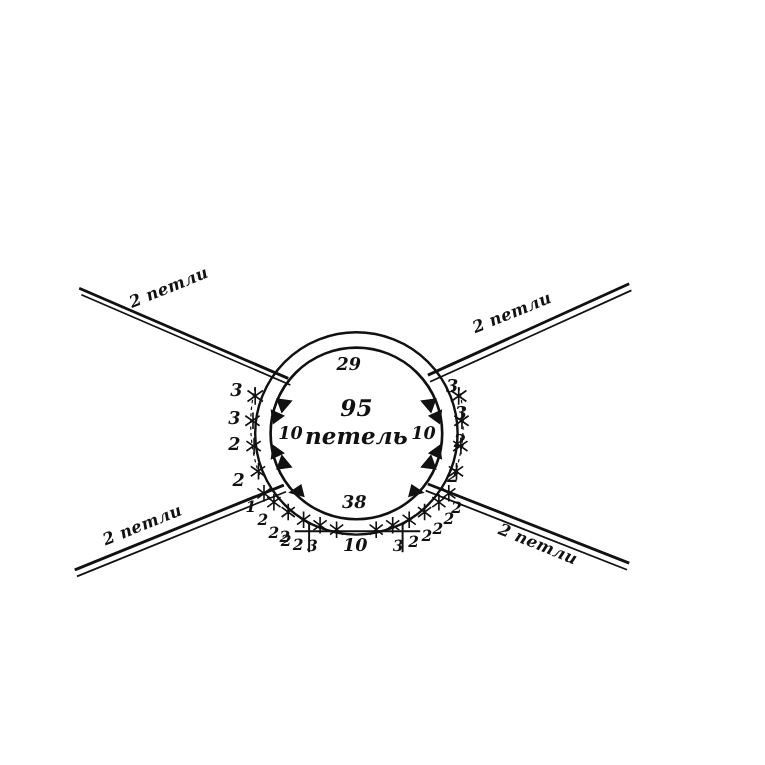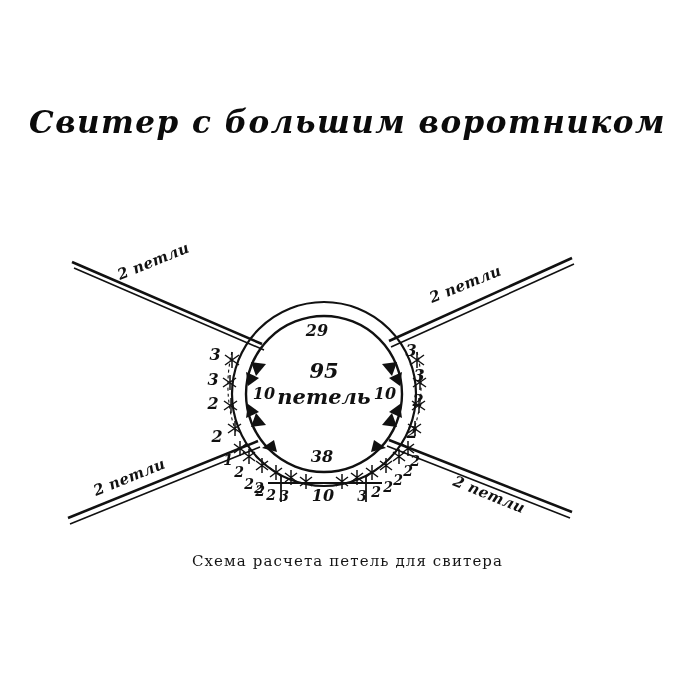--- a/index.html
+++ b/index.html
@@ -61,21 +61,20 @@
     font-size:15px;
     fill:#111;
     letter-spacing:0.3px;
   }
 </style>
 </head>
 <body>
 
 <div id="page">
 
-  <div class="title">Свитер с большим воротником</div>
 
   <svg id="diagram" viewBox="0 0 695 695">
 
     <g>
 
       <g>
         <path class="ink" stroke-width="2.6" d="M72,262 L262,344"></path>
         <path class="ink" stroke-width="1.6" d="M74,268 L264,350"></path>
       </g>
 
@@ -196,15 +195,14 @@
     <text class="lbl lbl-sm" x="408" y="476" text-anchor="middle">2</text>
     <text class="lbl lbl-sm" x="415" y="466" text-anchor="middle">2</text>
 
     <text class="lbl-petli" x="120" y="280" transform="rotate(-22 120 280)">2 петли</text>
     <text class="lbl-petli" x="432" y="303" transform="rotate(-22 432 303)">2 петли</text>
     <text class="lbl-petli" x="96" y="496" transform="rotate(-22 96 496)">2 петли</text>
     <text class="lbl-petli" x="452" y="485" transform="rotate(22 452 485)">2 петли</text>
 
   </svg>
 
-  <div class="caption">Схема расчета петель для свитера</div>
 
 </div>
 
 </body></html>

